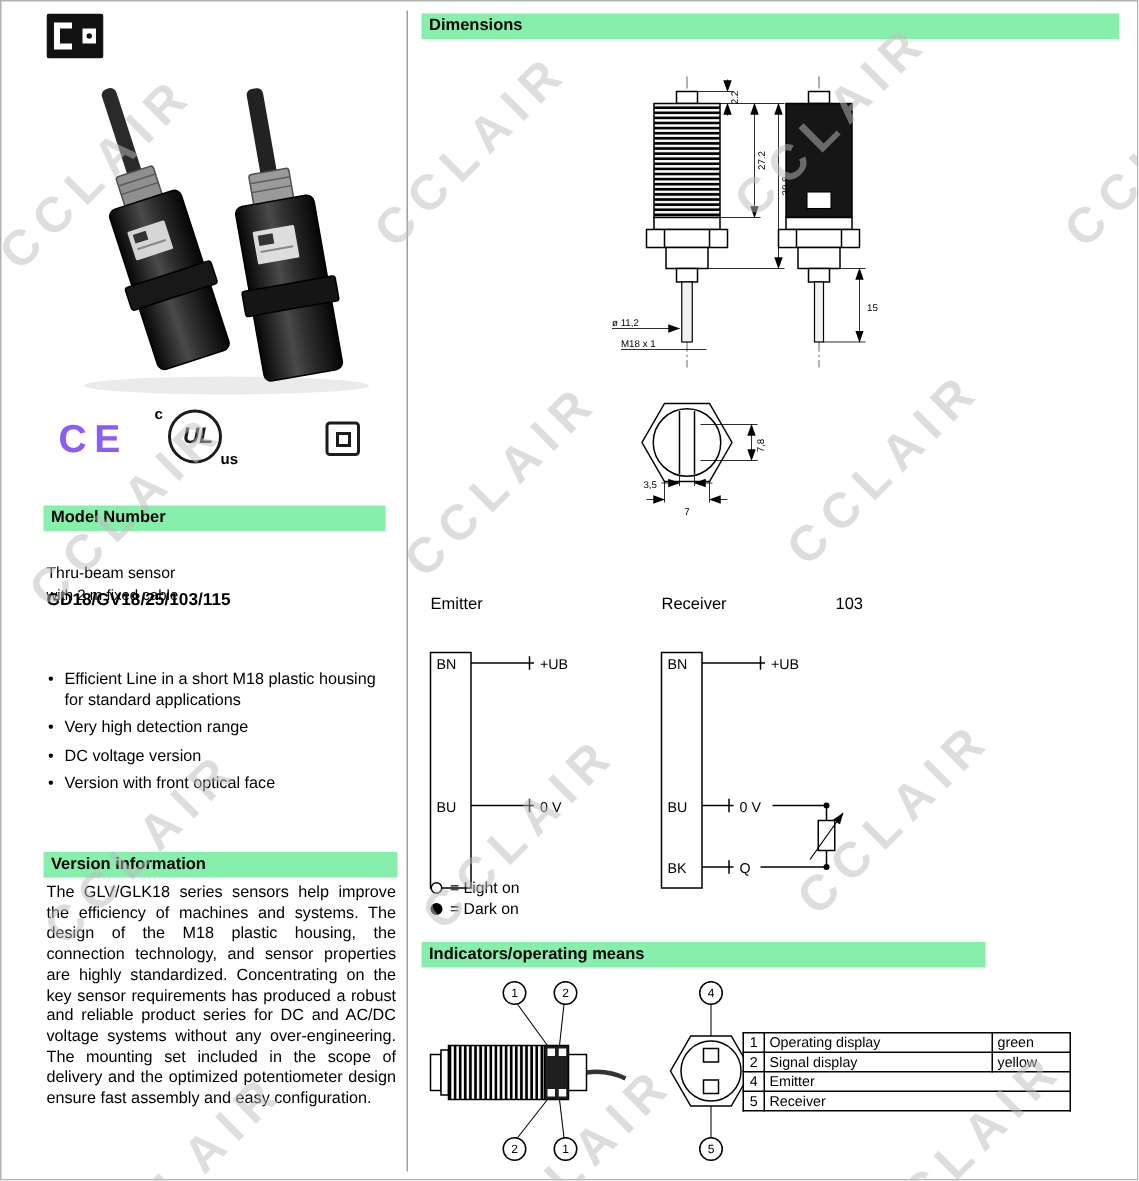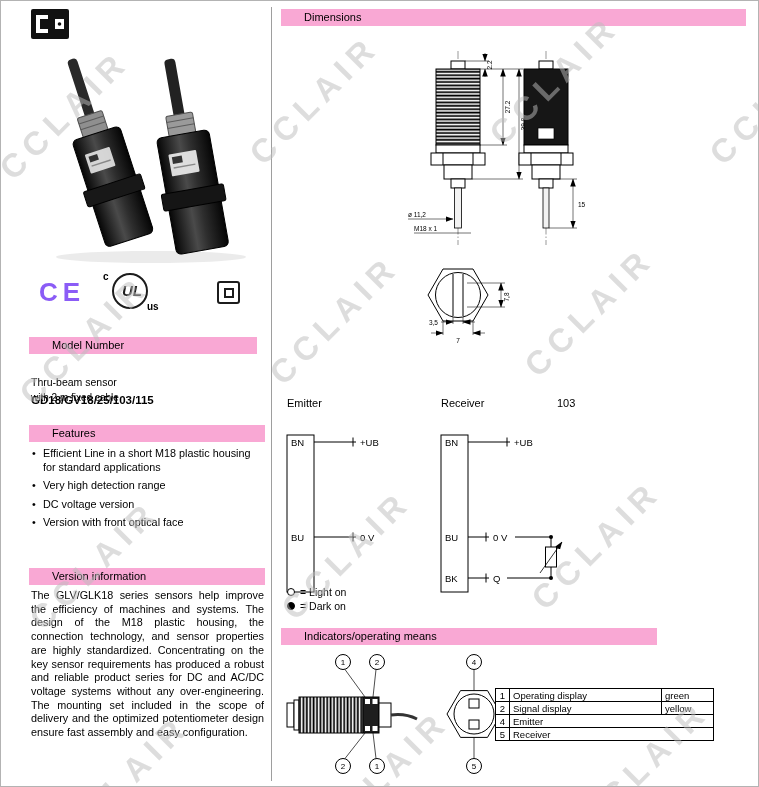--- a/index.html
+++ b/index.html
@@ -9,22 +9,22 @@
           border:1px solid #b3b3b3; overflow:hidden; }
   .abs { position:absolute; }
 
   
   #watermark-layer { position:absolute; inset:0; z-index:30; pointer-events:none; }
   .wm { position:absolute; font-size:33px; font-weight:600; letter-spacing:7px;
         color:#bdbdbd; opacity:.5; transform:rotate(-45deg); white-space:nowrap; }
 
   #divider { position:absolute; left:270px; top:6px; height:774px; border-left:1px solid #9e9e9e; }
 
-  .sec-bar { position:absolute; background:#f9a8d4; height:17px; font-size:11px;
-             font-weight:normal; padding:2px 23px; line-height:13px; }
+  .sec-bar { position:absolute; background:#86efac; height:17px; font-size:11px;
+             font-weight:bold; padding:2px 5px; line-height:13px; }
 
   .t-model   { position:absolute; left:30px; top:357px; font-size:11.5px; font-weight:bold;margin-top:36px; }
   .t-sub     { position:absolute; left:30px; top:375px; font-size:10.5px; }
   .t-note    { position:absolute; left:30px; top:391px; font-size:10px; }
 
   #feature-list { position:absolute; left:30px; top:446px; width:234px; list-style:none; }
   #feature-list li { position:relative; padding-left:12px; font-size:10.8px;
                      line-height:13.5px; margin-bottom:5px; }
   #feature-list li::before { content:"•"; position:absolute; left:1px; top:0; }
 
@@ -147,21 +147,20 @@
     <span id="sq-mark">
       <span id="sq-inner"></span>
     </span>
   </div>
 
   <div class="sec-bar" style="left:28px;top:336px;width:228px">Model Number</div>
   <div class="t-model">GD18/GV18/25/103/115</div>
   <div class="t-sub">Thru-beam sensor</div>
   <div class="t-note">with 2 m fixed cable</div>
 
-  <div class="sec-bar" style="left:28px;top:424px;width:236px">Features</div>
   <ul id="feature-list">
     <li>Efficient Line in a short M18 plastic housing for standard applications</li>
     <li>Very high detection range</li>
     <li>DC voltage version</li>
     <li>Version with front optical face</li>
   </ul>
 
   <div class="sec-bar" style="left:28px;top:567px;width:236px">Version information</div>
   <div id="product-info-text">The GLV/GLK18 series sensors help improve the efficiency of machines and systems. The design of the M18 plastic housing, the connection technology, and sensor properties are highly standardized. Concentrating on the key sensor requirements has produced a robust and reliable product series for DC and AC/DC voltage systems without any over-engineering. The mounting set included in the scope of delivery and the optimized potentiometer design ensure fast assembly and easy configuration.</div>
 

